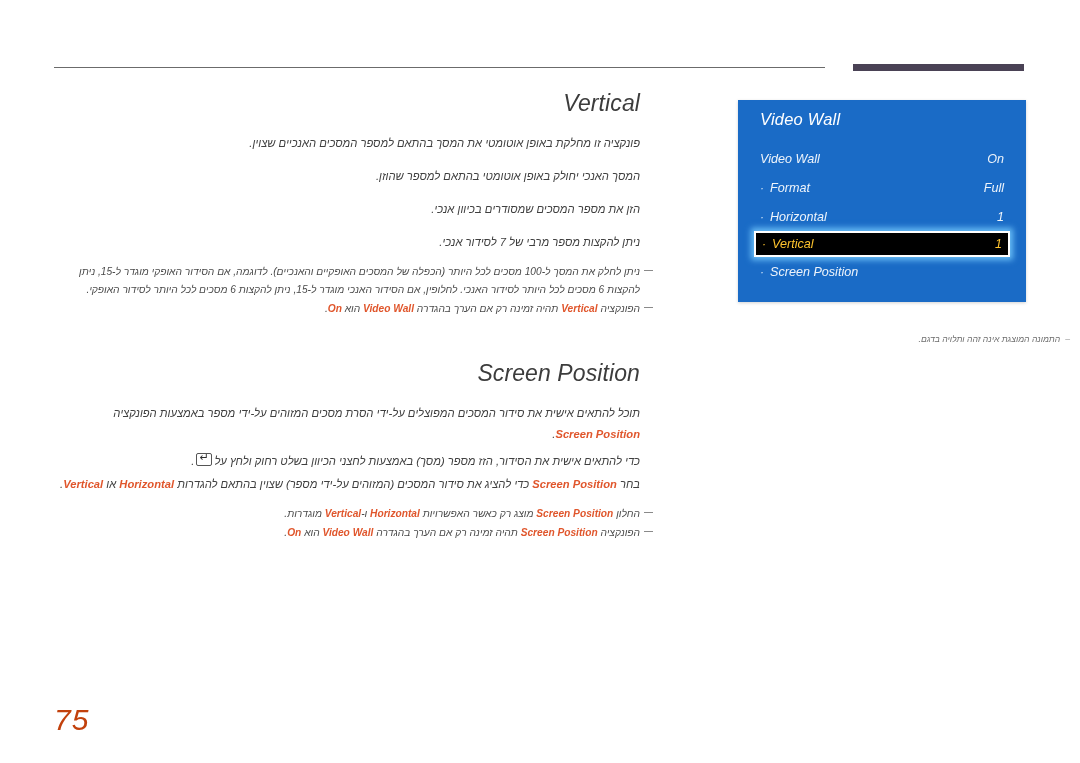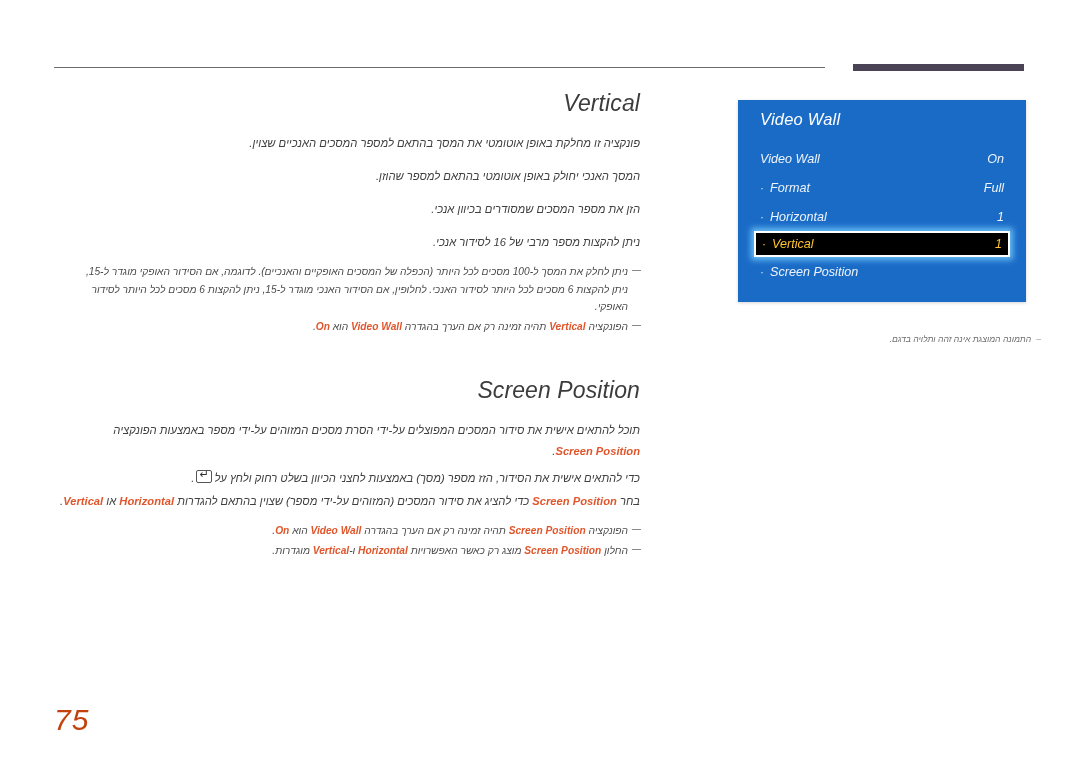--- a/index.html
+++ b/index.html
@@ -41,21 +41,21 @@
   h1.section-title.second{margin-top:42px;}
 
   p.body{
     margin:12px 0 6px 0;
     font-size:11.2px;
     line-height:21px;
     color:#404040;
   }
   p.body.indent-block{margin-bottom:2px;}
 
-  .note-list{margin:10px 12px 0 0;padding:0;list-style:none;text-align:right;}
+  .note-list{margin:10px 0 0 0;padding:0;list-style:none;text-align:right;}
   .note-list li{
     position:relative;
     font-size:10.2px;
     line-height:17.5px;
     color:#4a4a4a;
     padding-left:14px;
     margin-bottom:2px;
   }
   .note-list li::after{
     content:"";
@@ -132,21 +132,21 @@
     margin:0 16px;
     padding:0 6px;
     height:26px;
     border:2px solid #ffffff;
     box-shadow:0 0 6px 3px rgba(120,205,255,.85);
     box-sizing:border-box;
   }
   .osd-row.selected .dot{color:#ffc42e;}
 
   .osd-note{
-    position:absolute;left:753px;top:332px;width:288px;
+    position:absolute;left:782px;top:332px;width:288px;
     direction:rtl;text-align:right;
     font-size:8.6px;color:#6d6d6d;line-height:14px;
   }
   .osd-note .dash{color:#8a8a8a;margin-left:5px;}
 
   
   .page-number{
     position:absolute;left:54px;top:703px;
     font-size:30px;color:#c2410c;
     direction:ltr;letter-spacing:1px;
@@ -160,41 +160,41 @@
   <div class="rule-thin"></div>
   <div class="rule-thick"></div>
 
   <div class="content">
 
     <h1 class="section-title">Vertical</h1>
 
     <p class="body">פונקציה זו מחלקת באופן אוטומטי את המסך בהתאם למספר המסכים האנכיים שצוין.</p>
     <p class="body">המסך האנכי יחולק באופן אוטומטי בהתאם למספר שהוזן.</p>
     <p class="body">הזן את מספר המסכים שמסודרים בכיוון אנכי.</p>
-    <p class="body">ניתן להקצות מספר מרבי של 16 לסידור אנכי.</p>
+    <p class="body">ניתן להקצות מספר מרבי של 7 לסידור אנכי.</p>
 
     <ul class="note-list">
       <li>ניתן לחלק את המסך ל-100 מסכים לכל היותר (הכפלה של המסכים האופקיים והאנכיים). לדוגמה, אם הסידור האופקי מוגדר ל-15, ניתן להקצות 6 מסכים לכל היותר לסידור האנכי. לחלופין, אם הסידור האנכי מוגדר ל-15, ניתן להקצות 6 מסכים לכל היותר לסידור האופקי.</li>
       <li>הפונקציה <span class="em ltr">Vertical</span> תהיה זמינה רק אם הערך בהגדרה <span class="em ltr">Video Wall</span> הוא <span class="em ltr">On</span>.</li>
     </ul>
 
     <h1 class="section-title second">Screen Position</h1>
 
     <p class="body">תוכל להתאים אישית את סידור המסכים המפוצלים על-ידי הסרת מסכים המזוהים על-ידי מספר באמצעות הפונקציה <span class="em ltr">Screen Position</span>.</p>
 
     <div class="para-group">
       <p class="body indent-block">
         <span>כדי להתאים אישית את הסידור, הזז מספר (מסך) באמצעות לחצני הכיוון בשלט רחוק ולחץ על</span><span class="enter-key"></span>.
       </p>
       <p class="body indent-block">בחר <span class="em ltr">Screen Position</span> כדי להציג את סידור המסכים (המזוהים על-ידי מספר) שצוין בהתאם להגדרות <span class="em ltr">Horizontal</span> או <span class="em ltr">Vertical</span>.</p>
     </div>
 
     <ul class="note-list">
+      <li>החלון <span class="em ltr">Screen Position</span> מוצג רק כאשר האפשרויות <span class="em ltr">Horizontal</span> ו-<span class="em ltr">Vertical</span> מוגדרות.</li>
       <li>הפונקציה <span class="em ltr">Screen Position</span> תהיה זמינה רק אם הערך בהגדרה <span class="em ltr">Video Wall</span> הוא <span class="em ltr">On</span>.</li>
-      <li>החלון <span class="em ltr">Screen Position</span> מוצג רק כאשר האפשרויות <span class="em ltr">Horizontal</span> ו-<span class="em ltr">Vertical</span> מוגדרות.</li>
     </ul>
   </div>
 
   <div class="osd">
     <div class="osd-title">Video Wall</div>
     <div class="osd-rows">
 
       <div class="osd-row">
         <span class="lbl">Video Wall</span>
         <span class="val">On</span>

